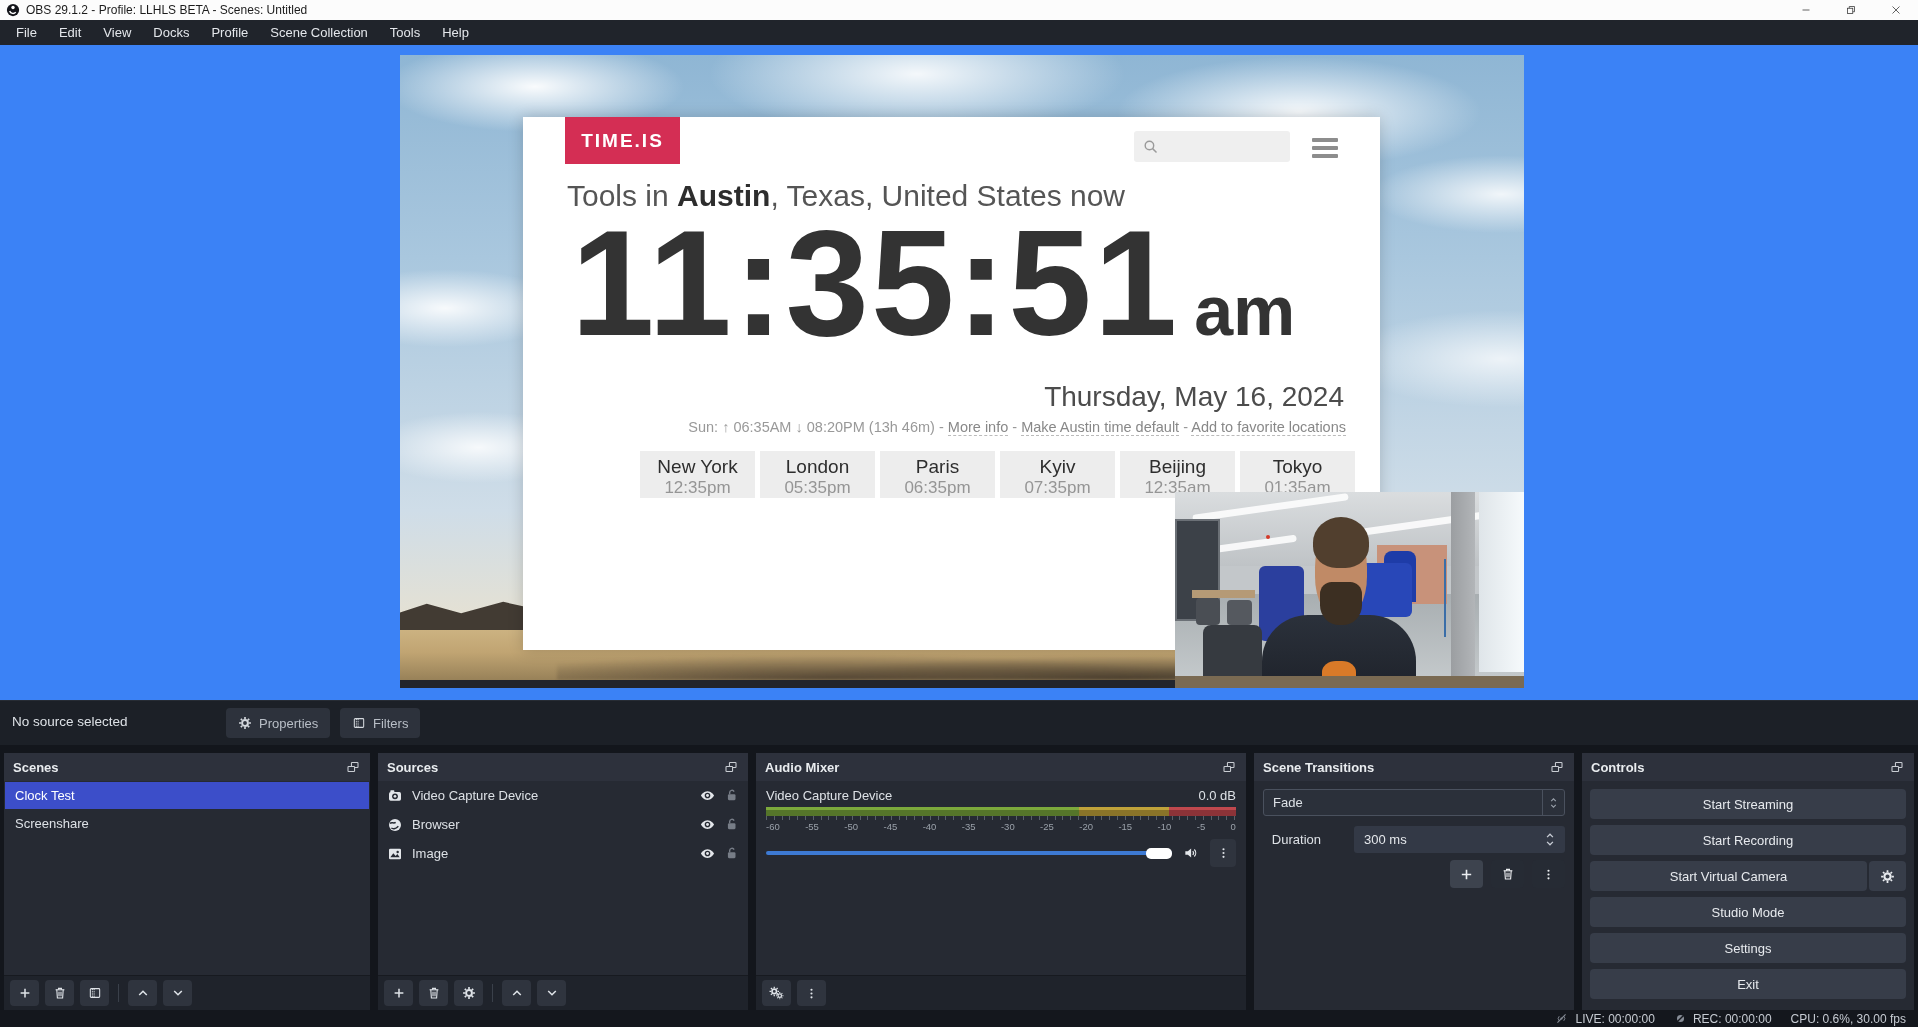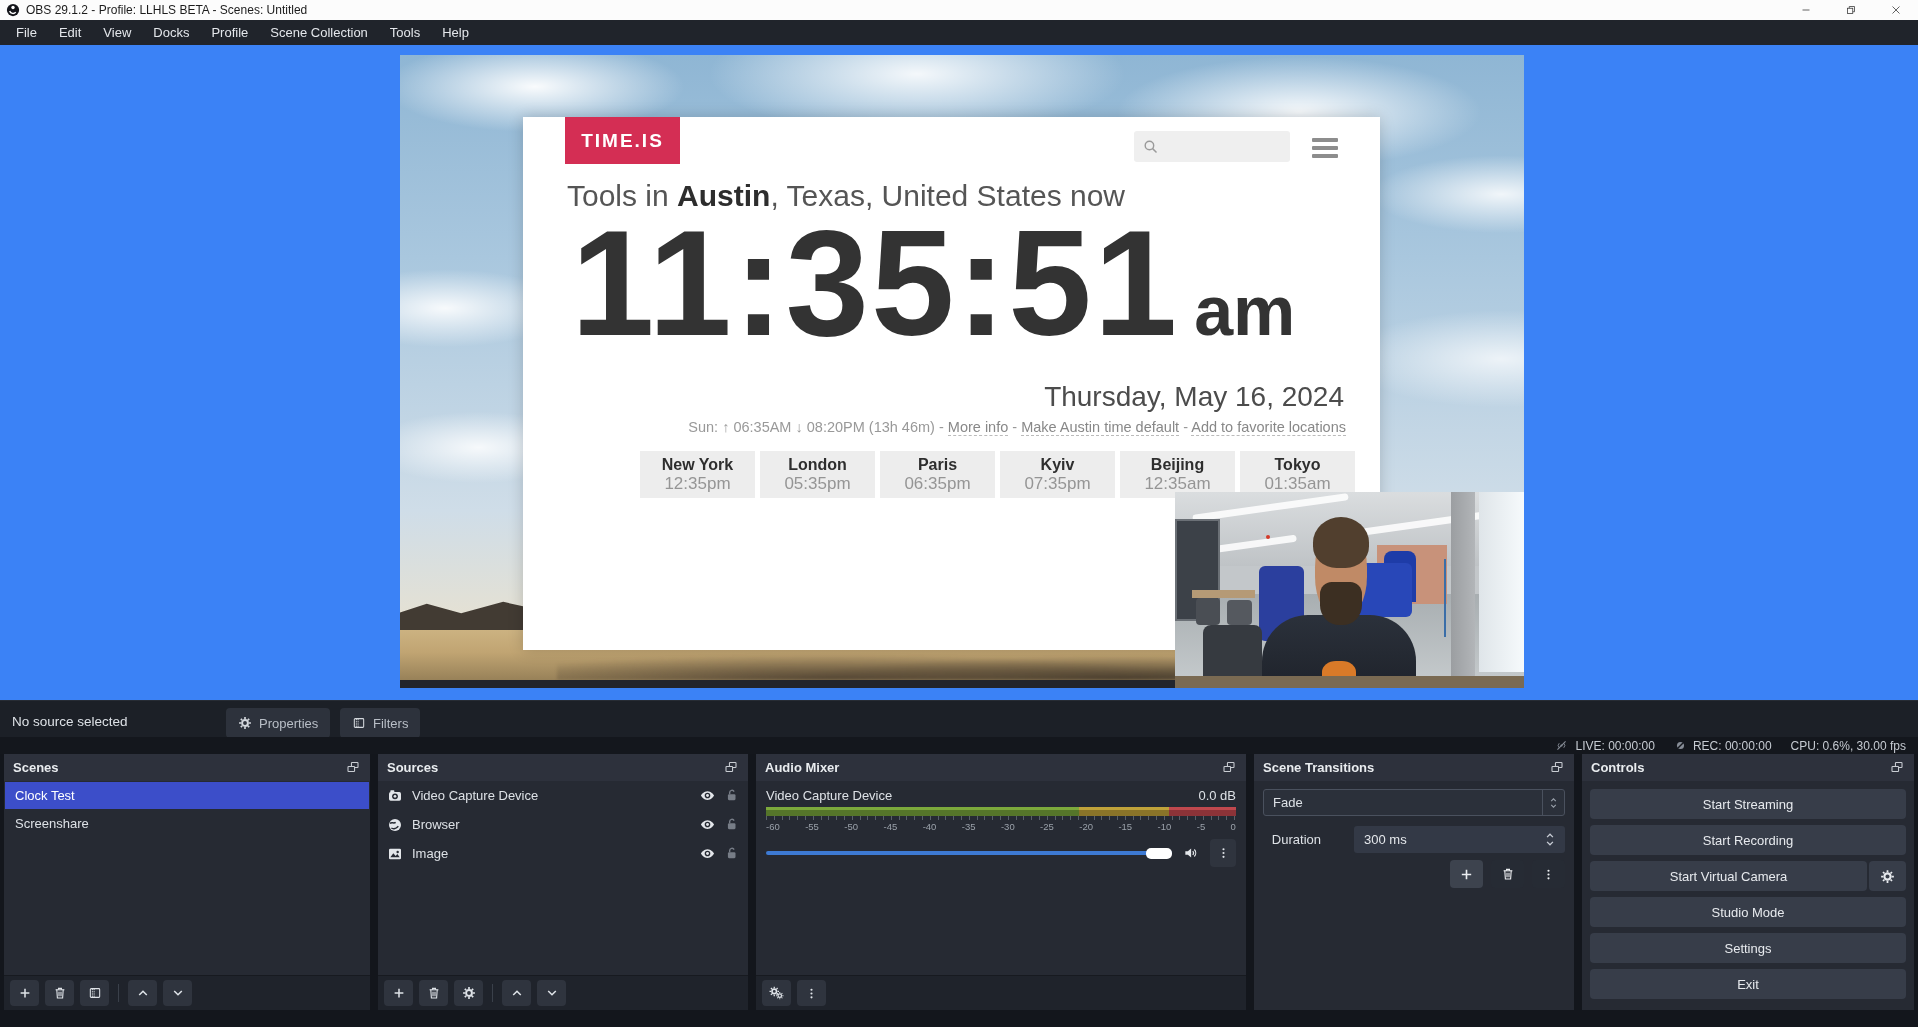--- a/index.html
+++ b/index.html
@@ -1,18 +1,18 @@
 <!DOCTYPE html>
 <html><head>
 <meta charset="utf-8">
 <style>
   * { margin:0; padding:0; box-sizing:border-box; }
   html,body { width:1918px; height:1027px; overflow:hidden; background:#13161c;
               font-family:"Liberation Sans", sans-serif; }
-  .app { position:relative; width:1918px; height:754px;padding-left:35px; }
+  .app { position:relative; width:1918px; height:1027px;padding-left:35px; }
   svg { display:block; }
 
   
   .titlebar { position:absolute; top:0; left:0; right:0; height:20px; background:#fcfcfc;
               display:flex; align-items:center; padding-left:6px; }
   .titlebar .title { font-size:12px; color:#1c1c1c; margin-left:6px; }
   .win-controls { margin-left:auto; display:flex; height:100%; }
   .win-btn { width:45px; height:100%; display:flex; align-items:center; justify-content:center; }
 
   
@@ -54,21 +54,21 @@
   .ti-heading { position:absolute; left:44px; top:62px; font-size:30px; color:#555; }
   .ti-heading b { color:#2d2d2d; }
   .ti-clock { position:absolute; left:48px; top:84px; display:flex; align-items:baseline; color:#333; }
   .ti-clock .t { font-size:150px; font-weight:700; line-height:1.1; letter-spacing:2px; }
   .ti-clock .ap { font-size:70px; font-weight:700; margin-left:15px; }
   .ti-date { position:absolute; right:36px; top:264px; font-size:28px; color:#4c4c4c; }
   .ti-sun { position:absolute; right:34px; top:302px; font-size:14.5px; color:#999; white-space:nowrap; }
   .ti-sun .lnk { color:#888; border-bottom:1px dashed #bbb; }
   .ti-cities { position:absolute; left:117px; top:334px; display:flex; gap:5px; }
   .city { width:115px; height:47px; background:#ededed; text-align:center; padding-top:5px; }
-  .city .cn { font-size:16px; font-weight:bold; color:#2e2e2e; }
+  .city .cn { font-size:19px; font-weight:normal; color:#2e2e2e; }
   .city .ct { font-size:17px; color:#959595; }
 
   
   .webcam { position:absolute; left:775px; top:437px; width:349px; height:196px; overflow:hidden;
             background:#c3c7ca; z-index:3; }
   .wc-ceiling { position:absolute; top:0; left:0; right:0; height:38%;
         background:linear-gradient(180deg,#dadddf,#bfc3c6); }
   .wc-beam { position:absolute; height:7px; background:rgba(255,255,255,.85); transform:rotate(-8deg); border-radius:3px; }
   .wc-floor { position:absolute; bottom:0; left:0; right:0; height:48%;
         background:linear-gradient(180deg,#a8aeb1,#c7ccce); }

